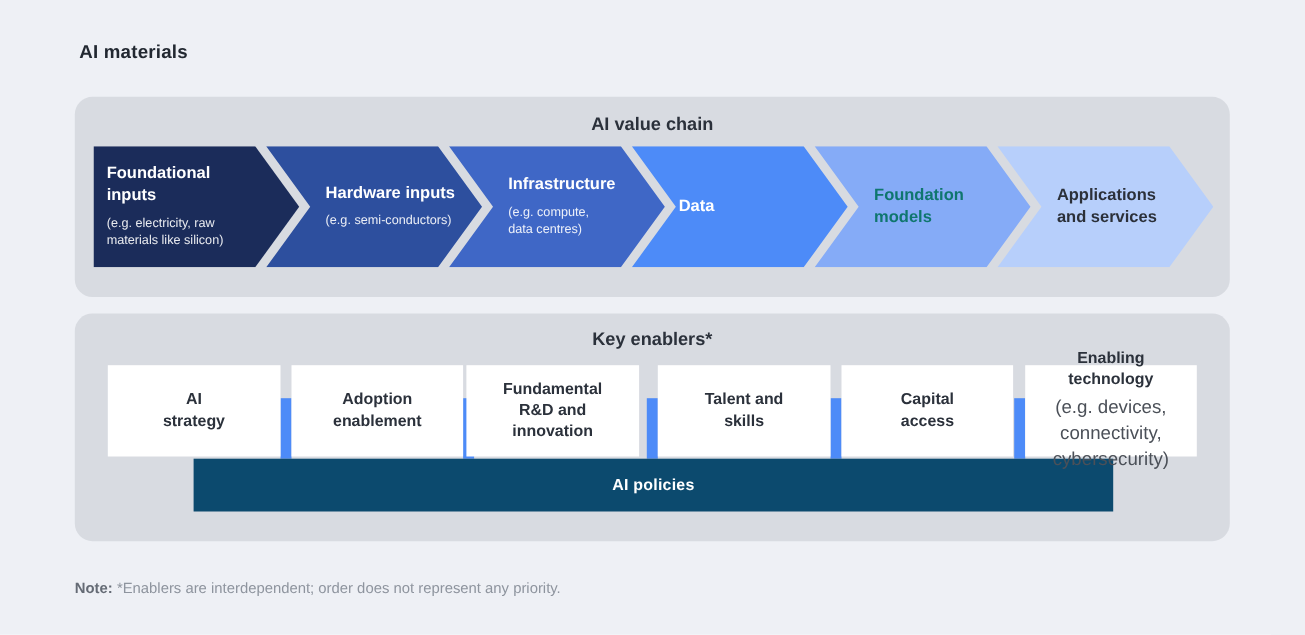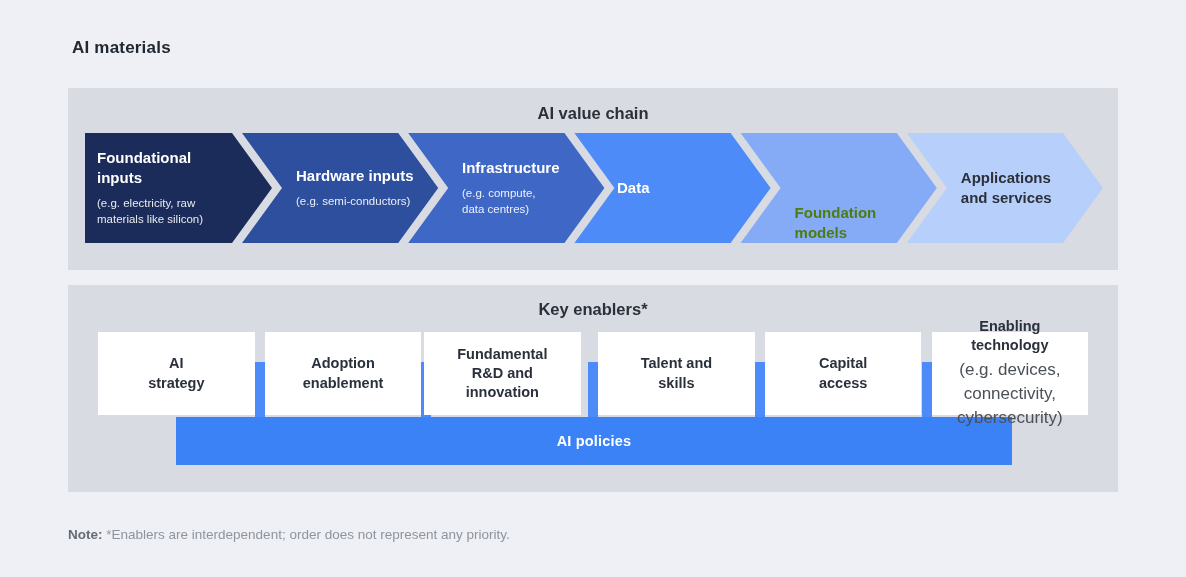--- a/index.html
+++ b/index.html
@@ -5,21 +5,21 @@
   * { margin: 0; padding: 0; box-sizing: border-box; }
   html, body { width: 1186px; height: 577px; }
   body { font-family: "Liberation Sans", sans-serif; }
   .page { position: relative; width: 1186px; height: 577px; overflow: hidden; }
 
   .page-title {
     position: absolute; left: 72px; top: 38px;
     font-size: 17px; font-weight: 700; color: #222831; letter-spacing: 0.2px;
   }
 
-  .panel { position: absolute; left: 68px; width: 1050px; }
+  .panel { position: absolute; left: 68px; width: 1050px; border-radius: 16px; }
   .panel-chain { top: 88px; height: 182px; }
   .panel-enablers { top: 285px; height: 207px; }
 
   .panel-header {
     position: absolute; left: 0; width: 100%; text-align: center;
     font-size: 16.5px; font-weight: 700; color: #2b313b;
   }
   .panel-chain .panel-header { top: 16px; }
   .panel-enablers .panel-header { top: 15px; }
 
@@ -88,21 +88,21 @@
       </div>
       <div class="stage-text" style="left: 377px; width: 140px; color: rgb(255, 255, 255);">
         <div class="stage-title">Infrastructure</div>
         <div class="stage-sub">(e.g. compute,
 data centres)</div>
       </div>
       <div class="stage-text center" style="left: 532px; width: 130px; color: rgb(255, 255, 255);">
         <div class="stage-title">Data</div>
         
       </div>
-      <div class="stage-text" style="left: 709.6px; width: 140px; color: #4d7c0f; justify-content: flex-end;">
+      <div class="stage-text" style="left: 709.6px; width: 140px; color: #0f766e;">
         <div class="stage-title">Foundation
 models</div>
         
       </div>
       <div class="stage-text" style="left: 875.8px; width: 140px; color: rgb(43, 48, 57);">
         <div class="stage-title">Applications
 and services</div>
         
       </div>
     </div>
@@ -110,21 +110,21 @@
 
   <section class="panel panel-enablers" style="background: rgb(216, 219, 225);">
     <h2 class="panel-header">Key enablers*</h2>
 
     <div class="enabler-strip" style="left: 186.7px; background: rgb(77, 139, 248);"></div>
     <div class="enabler-strip" style="left: 353.4px; background: rgb(77, 139, 248);"></div>
     <div class="enabler-strip" style="left: 520.1px; background: rgb(77, 139, 248);"></div>
     <div class="enabler-strip" style="left: 686.8px; background: rgb(77, 139, 248);"></div>
     <div class="enabler-strip" style="left: 853.5px; background: rgb(77, 139, 248);"></div>
 
-    <div class="policies-bar" style="background: #3b82f6;">
+    <div class="policies-bar" style="background: #0c4a6e;">
       <span class="policies-label">AI policies</span>
     </div>
 
     <div class="enabler-box" style="left:30px">
       <div class="enabler-label">AI
 strategy</div>
       
     </div>
     <div class="enabler-box" style="left:196.7px">
       <div class="enabler-label">Adoption

